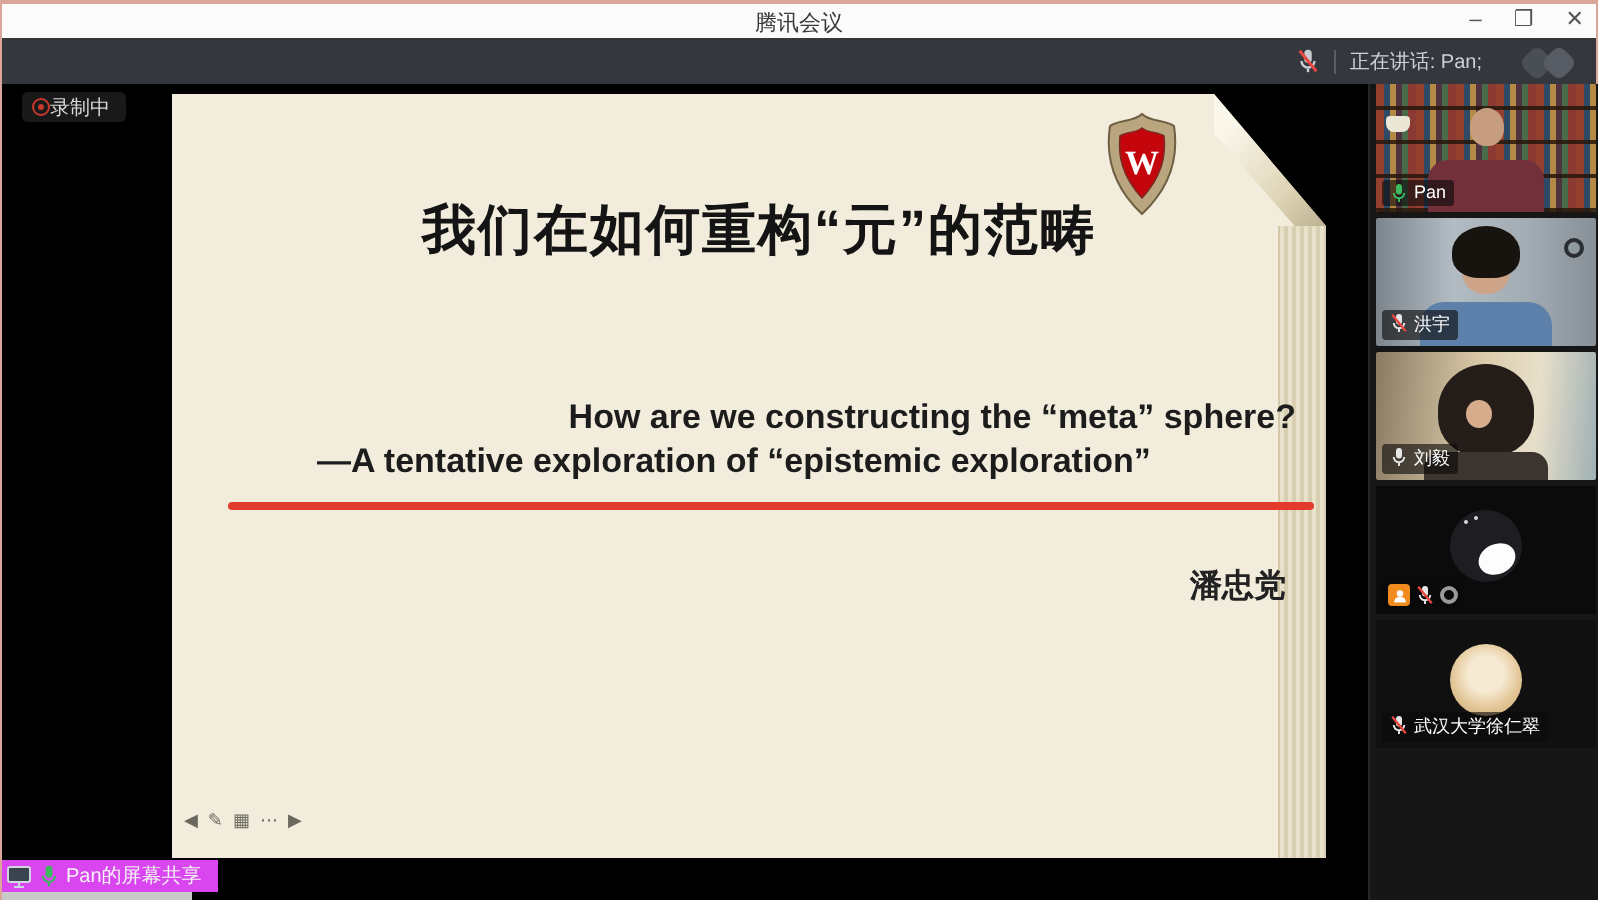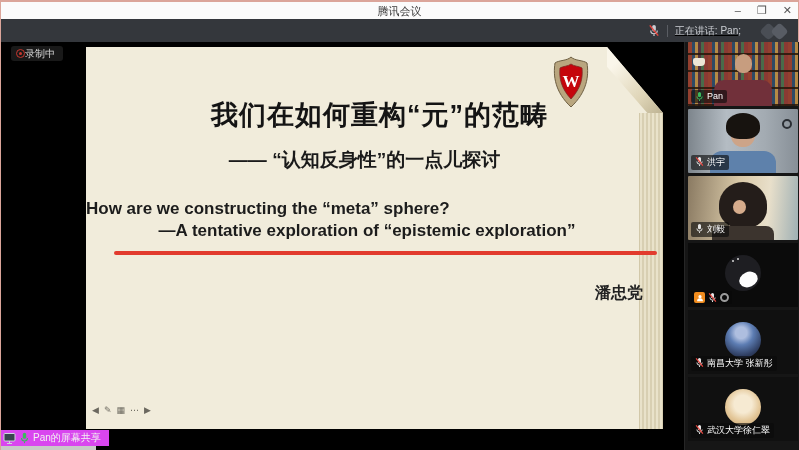--- a/index.html
+++ b/index.html
@@ -10,21 +10,21 @@
 
   
   .titlebar { position:absolute; top:0; left:0; right:0; height:19px; background:#fbfbfb;
               display:flex; align-items:center; justify-content:center; }
   .titlebar .title { font-size:11px; color:#3a3a3a; }
   .win-controls { position:absolute; right:6px; top:0; height:17px; display:flex; gap:16px; align-items:center; }
   .win-controls span { font-size:11px; color:#555; cursor:default; line-height:17px; }
 
   
   .toolbar { position:absolute; top:17px; left:0; right:0; height:23px; background:#34373c; }
-  .toolbar-right { position:absolute; right:6px; top:0; height:23px; display:flex; align-items:center; gap:7px;text-decoration:underline; }
+  .toolbar-right { position:absolute; right:6px; top:0; height:23px; display:flex; align-items:center; gap:7px; }
   .speak-mic { color:#c9ccd2; display:flex; align-items:center; }
   .tb-divider { width:1px; height:12px; background:#5a5d63; }
   .speaking-label { font-size:10px; color:#cdd0d5; }
   .tm-logo { position:relative; width:34px; height:18px; margin-left:10px; }
   .tm-logo i { position:absolute; display:block; border-radius:4px; background:#4a4e55; }
   .tm-logo i.d1 { width:13px; height:13px; left:4px; top:3px; transform:rotate(45deg); }
   .tm-logo i.d2 { width:13px; height:13px; left:15px; top:3px; transform:rotate(45deg); background:#585c64; }
 
   
   .stage { position:absolute; top:40px; left:0; width:683px; height:410px; background:#000; }
@@ -44,21 +44,21 @@
                  background:linear-gradient(135deg,#faf6ea 20%,#ded4b6 70%,#bdb292 100%); }
   .page-edge { position:absolute; top:66px; right:0; bottom:0; width:24px;
                background:repeating-linear-gradient(90deg,#e9e2ca 0 2px,#d8cfb2 2px 4px);
                border-left:1px solid #d2c8a9; }
   .crest { position:absolute; top:8px; right:72px; width:40px; height:54px; }
 
   .s-title { position:absolute; top:50px; left:0; right:20px; text-align:center;
              font-size:27px; font-weight:700; color:#141414; letter-spacing:1px;margin-left:30px; }
   .s-sub { position:absolute; top:100px; left:0; right:20px; text-align:center;
            font-size:19px; font-weight:700; color:#1a1a1a; }
-  .s-en1 { position:absolute; top:152px; left:0; right:15px; text-align:left;
+  .s-en1 { position:absolute; top:152px; left:0; right:15px; text-align:right;
            font-size:17px; font-weight:600; color:#1c1c1c; }
   .s-en2 { position:absolute; top:174px; left:0; right:15px; text-align:center;
            font-size:17px; font-weight:600; color:#1c1c1c; }
   .red-line { position:absolute; top:204px; left:28px; right:6px; height:4px; background:#e23b2d; border-radius:2px; }
   .s-author { position:absolute; top:236px; left:0; right:20px; text-align:right;
               font-size:16px; font-weight:700; color:#222; }
   .s-aff { position:absolute; top:282px; left:0; right:20px; text-align:center;
            font-size:17px; font-weight:700; color:#222; }
   .slide-nav { position:absolute; left:6px; bottom:14px; display:flex; gap:5px; }
   .slide-nav span { font-size:9px; color:#54524a; opacity:.85; line-height:10px; cursor:default; }
@@ -159,21 +159,20 @@
       <div class="corner-cut"></div>
       <div class="corner-fold"></div>
 
       <svg class="crest" viewBox="0 0 40 52">
         <path d="M20 1 C24 5 32 4 36 7 C38 20 36 36 20 51 C4 36 2 20 4 7 C8 4 16 5 20 1 Z" fill="#b9a67f" stroke="#6e5f43" stroke-width="1"></path>
         <path d="M20 8 C23 10.5 28 10 31 12 C32 22 30 32 20 43 C10 32 8 22 9 12 C12 10 17 10.5 20 8 Z" fill="#c5050c" stroke="#7c2a24" stroke-width="0.8"></path>
         <text x="20" y="31" text-anchor="middle" font-size="17" font-weight="bold" fill="#ffffff" font-family="Liberation Serif, DejaVu Serif, serif">W</text>
       </svg>
 
       <div class="s-title">我们在如何重构“元”的范畴</div>
-      <div class="s-sub">——  “认知反身性”的一点儿探讨</div>
       <div class="s-en1">How are we constructing the “meta” sphere?</div>
       <div class="s-en2">—A tentative exploration of “epistemic exploration”</div>
       <div class="red-line"></div>
       <div class="s-author">潘忠党</div>
 
       <div class="slide-nav">
         <span>◀</span>
         <span>✎</span>
         <span>▦</span>
         <span>⋯</span>
@@ -263,34 +262,20 @@
         <svg class="micsvg" width="9" height="11" viewBox="0 0 12 14" style="color:#e6e6e6">
           <rect x="4" y="1" width="4" height="7" rx="2" fill="currentColor"></rect>
           <path d="M2.5 7 a3.5 3.5 0 0 0 7 0" fill="none" stroke="currentColor" stroke-width="1.3"></path>
           <line x1="6" y1="11" x2="6" y2="13" stroke="currentColor" stroke-width="1.3"></line>
           <line x1="1.5" y1="1.5" x2="10.5" y2="12.5" stroke="#e8463f" stroke-width="1.6"></line>
         </svg>
         <span class="ring-ico"></span>
       </div>
     </div>
 
-    <div class="tile">
-      <div class="video" style="background:#101010;">
-        <div class="avatar av-kid"></div>
-      </div>
-      <div class="tag">
-        <svg class="micsvg" width="9" height="11" viewBox="0 0 12 14" style="color:#e6e6e6">
-          <rect x="4" y="1" width="4" height="7" rx="2" fill="currentColor"></rect>
-          <path d="M2.5 7 a3.5 3.5 0 0 0 7 0" fill="none" stroke="currentColor" stroke-width="1.3"></path>
-          <line x1="6" y1="11" x2="6" y2="13" stroke="currentColor" stroke-width="1.3"></line>
-          <line x1="1.5" y1="1.5" x2="10.5" y2="12.5" stroke="#e8463f" stroke-width="1.6"></line>
-        </svg>
-        <span class="nm">南昌大学 张新彤</span>
-      </div>
-    </div>
 
     <div class="tile">
       <div class="video" style="background:#101010;">
         <div class="avatar av-cat"></div>
       </div>
       <div class="tag">
         <svg class="micsvg" width="9" height="11" viewBox="0 0 12 14" style="color:#e6e6e6">
           <rect x="4" y="1" width="4" height="7" rx="2" fill="currentColor"></rect>
           <path d="M2.5 7 a3.5 3.5 0 0 0 7 0" fill="none" stroke="currentColor" stroke-width="1.3"></path>
           <line x1="6" y1="11" x2="6" y2="13" stroke="currentColor" stroke-width="1.3"></line>

